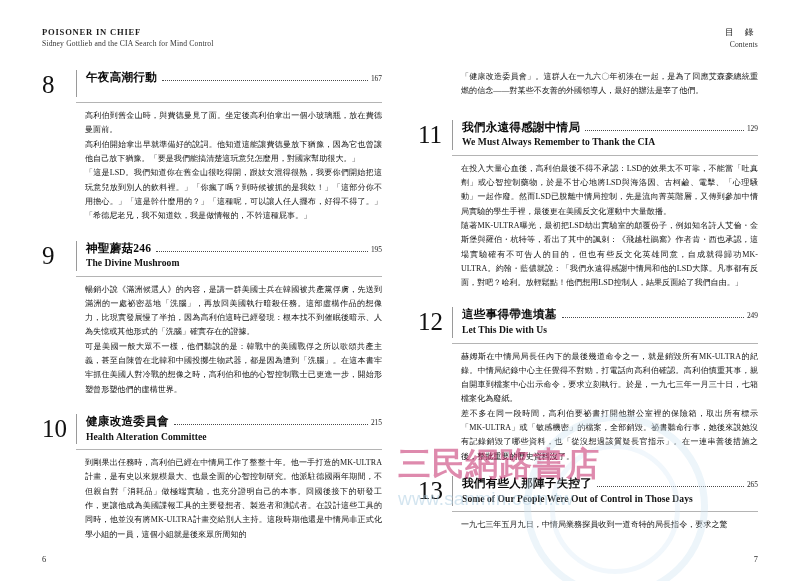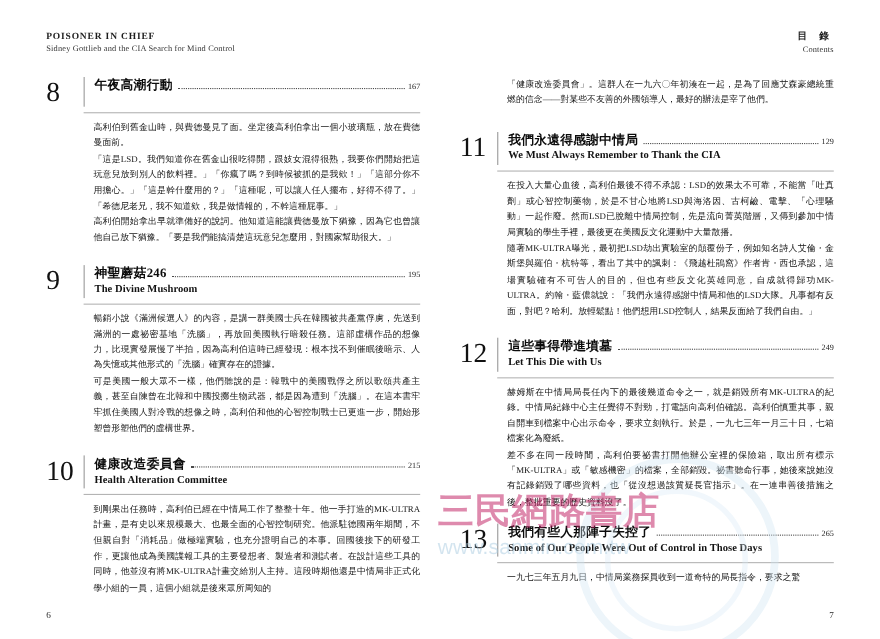--- a/index.html
+++ b/index.html
@@ -47,21 +47,21 @@
     font-size: 8.6px;
     color: #1c1c1c;
     line-height: 1.45;
   }
   .runhead .rh-line2 {
     font-size: 7.6px;
     color: #333333;
     line-height: 1.6;
   }
   .runhead .rh-cn {
-    font-weight: bold;
+    font-weight: normal;
     font-size: 8.8px;
     letter-spacing: 0.5em;
     color: #1c1c1c;
     line-height: 1.5;
   }
   .runhead .rh-en {
     font-size: 7.6px;
     color: #333333;
     line-height: 1.7;
   }
@@ -227,22 +227,22 @@
       <div class="toc-body">
         <div class="title-row">
           <span class="title-cn">午夜高潮行動</span>
           <span class="leader"></span>
           <span class="pg">167</span>
         </div>
       </div>
     </div>
     <div class="excerpt">
       <p>高利伯到舊金山時，與費德曼見了面。坐定後高利伯拿出一個小玻璃瓶，放在費德曼面前。</p>
+      <p>高利伯開始拿出早就準備好的說詞。他知道這能讓費德曼放下猶豫，因為它也曾讓他自己放下猶豫。「要是我們能搞清楚這玩意兒怎麼用，對國家幫助很大。」</p>
       <p>「這是LSD。我們知道你在舊金山很吃得開，跟妓女混得很熟，我要你們開始把這玩意兒放到別人的飲料裡。」「你瘋了嗎？到時候被抓的是我欸！」「這部分你不用擔心。」「這是幹什麼用的？」「這種呢，可以讓人任人擺布，好得不得了。」「希德尼老兄，我不知道欸，我是做情報的，不幹這種屁事。」</p>
-      <p>高利伯開始拿出早就準備好的說詞。他知道這能讓費德曼放下猶豫，因為它也曾讓他自己放下猶豫。「要是我們能搞清楚這玩意兒怎麼用，對國家幫助很大。」</p>
     </div>
 
     <div class="spacer-md"></div>
 
     <div class="toc-entry">
       <div class="toc-num">9</div>
       <div class="toc-body">
         <div class="title-row">
           <span class="title-cn">神聖蘑菇</span>
           <span class="title-cn subnum">246</span>

